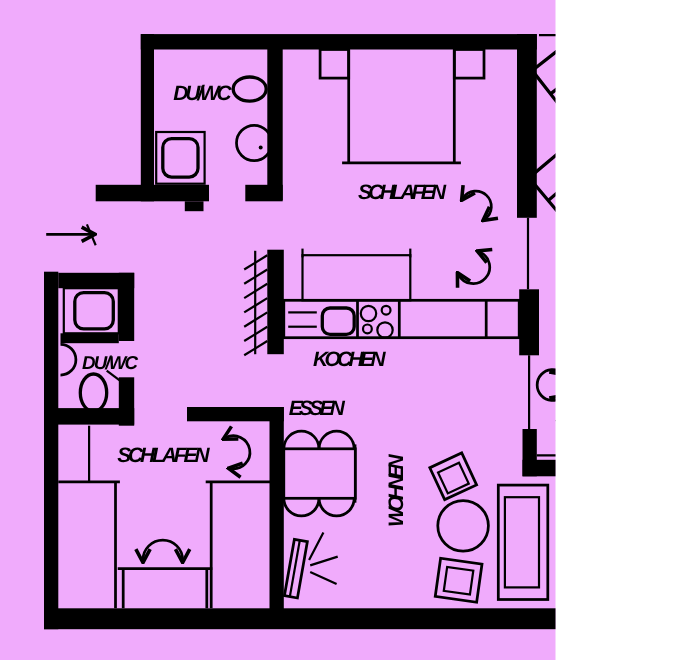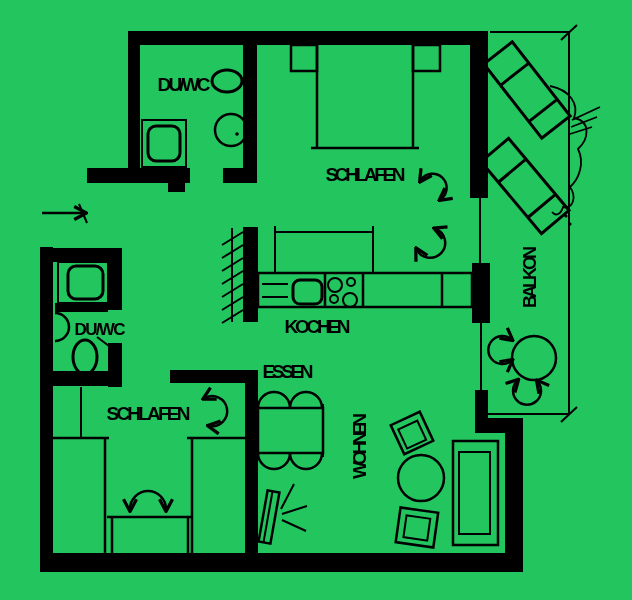--- a/index.html
+++ b/index.html
@@ -1,18 +1,19 @@
 <!DOCTYPE html>
 <html><head>
 <meta charset="utf-8">
 <style>
   html,body{margin:0;padding:0;background:#fff;}
   .stage{
-    position:relative;width:632px;height:600px;background:#22c55e;overflow:hidden;
+    position:relative;width:505px;height:600px;background:#f0abfc;overflow:hidden;
     font-family:"Liberation Sans",sans-serif;
+    font-style:italic;
   }
   svg{position:absolute;left:0;top:0;}
   text{font-family:"Liberation Sans","DejaVu Sans",sans-serif;font-weight:bold;fill:#000;}
 </style>
 </head>
 <body>
 
 <div class="stage">
 <svg width="632" height="600" viewBox="0 0 632 600">
   <defs>

